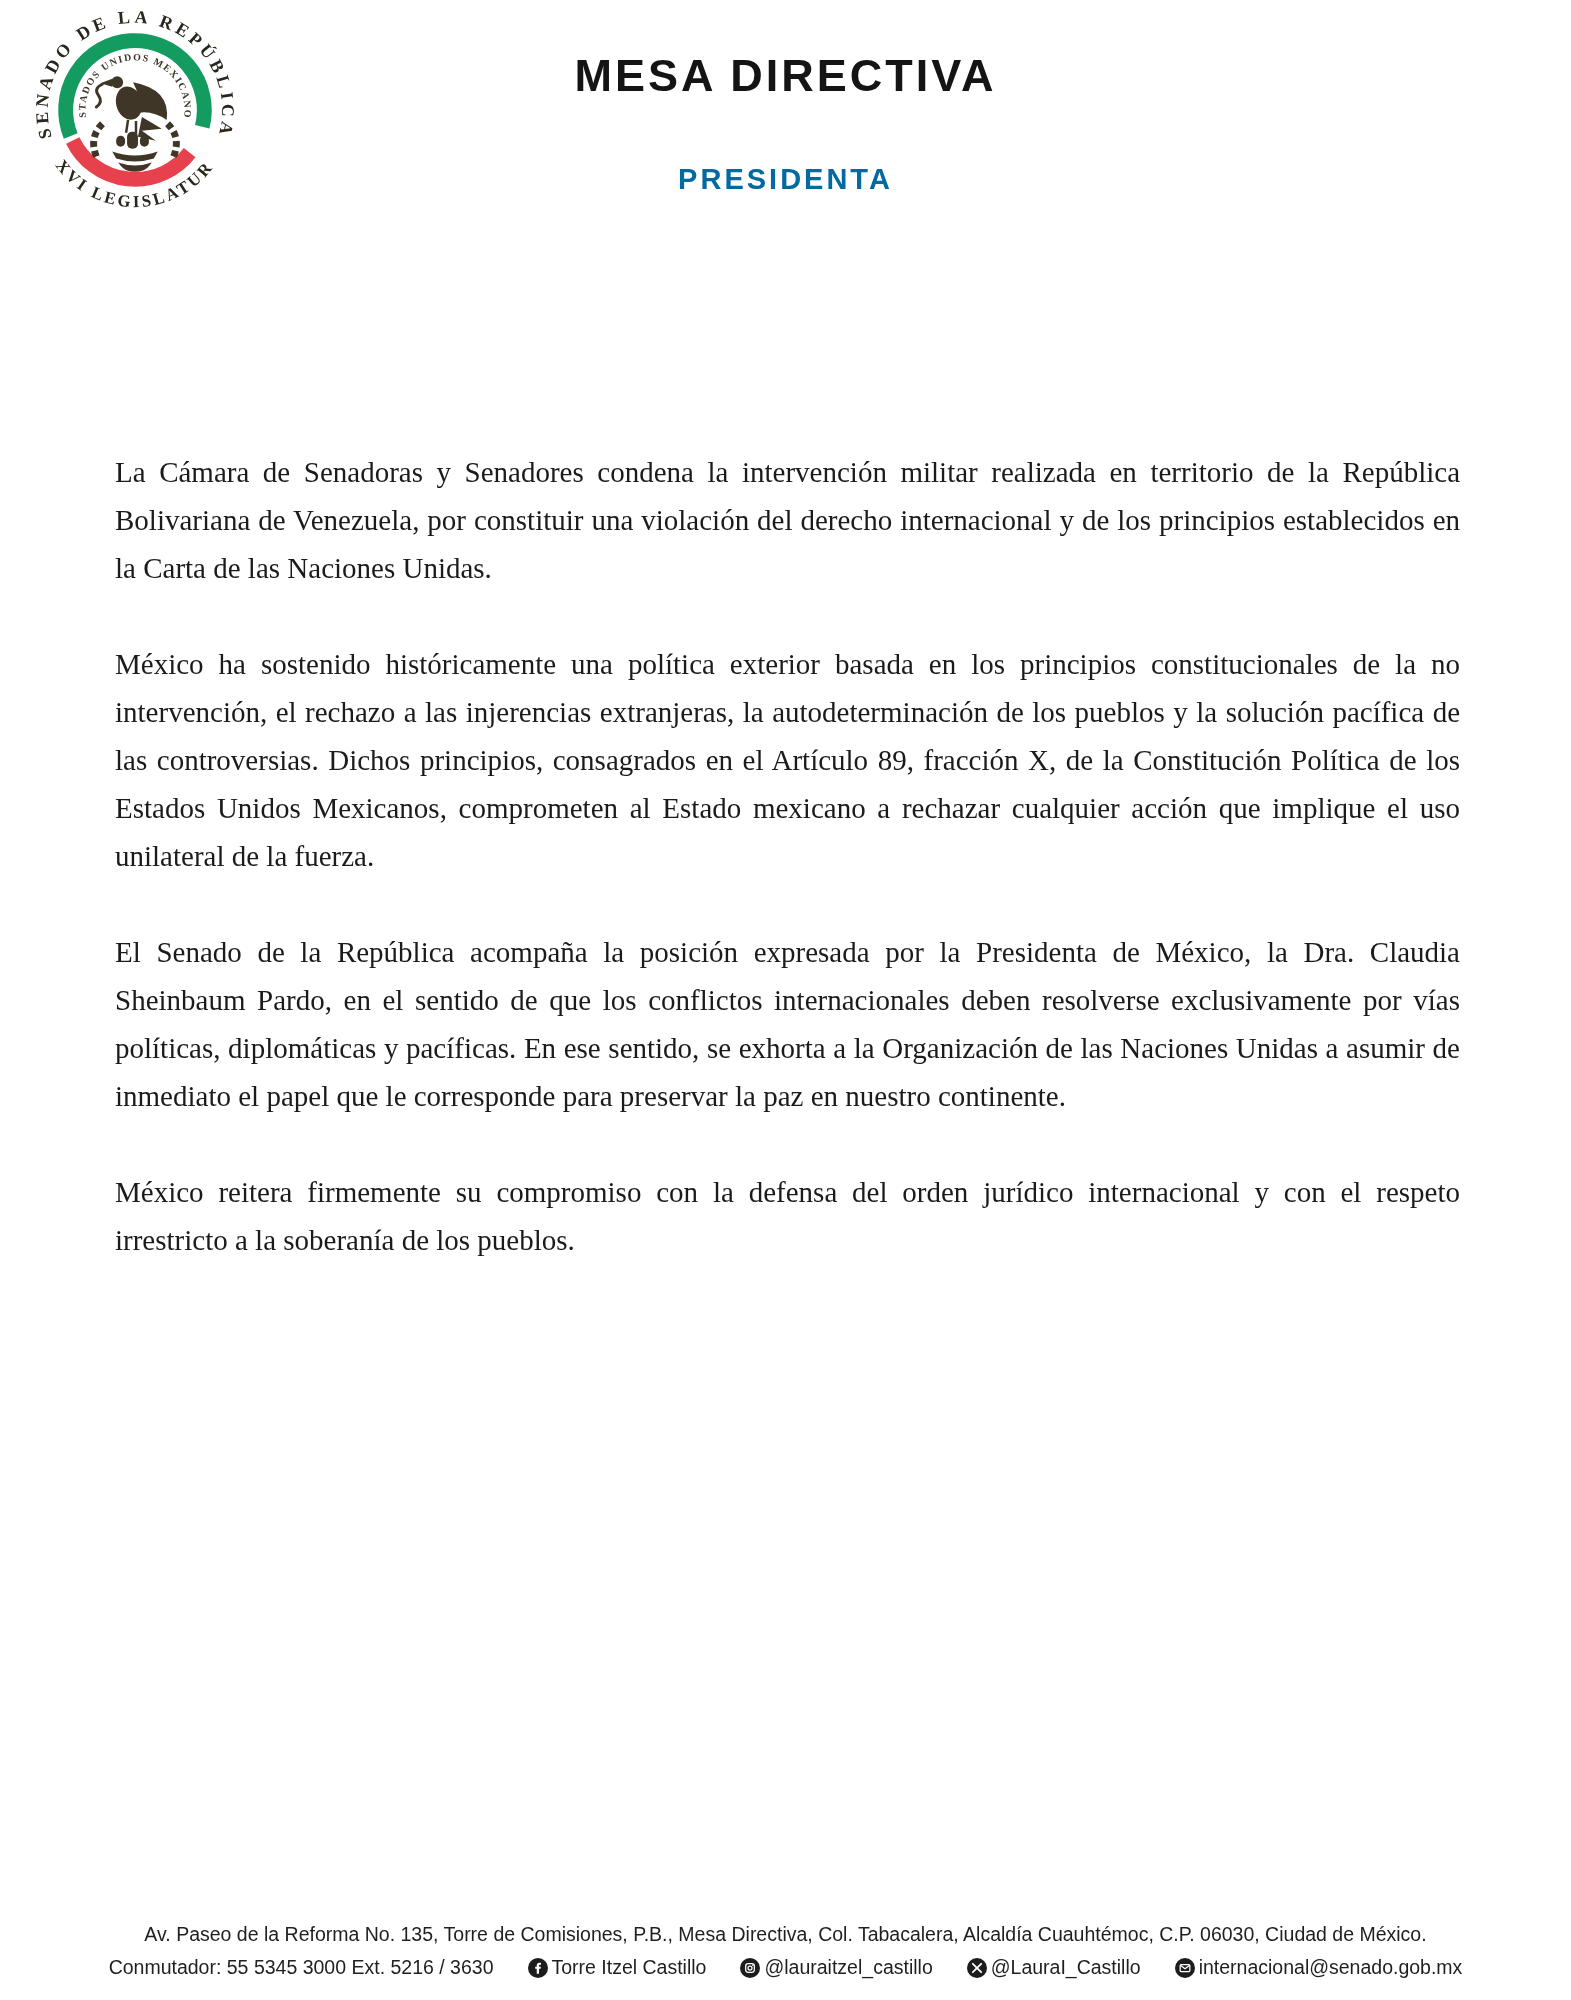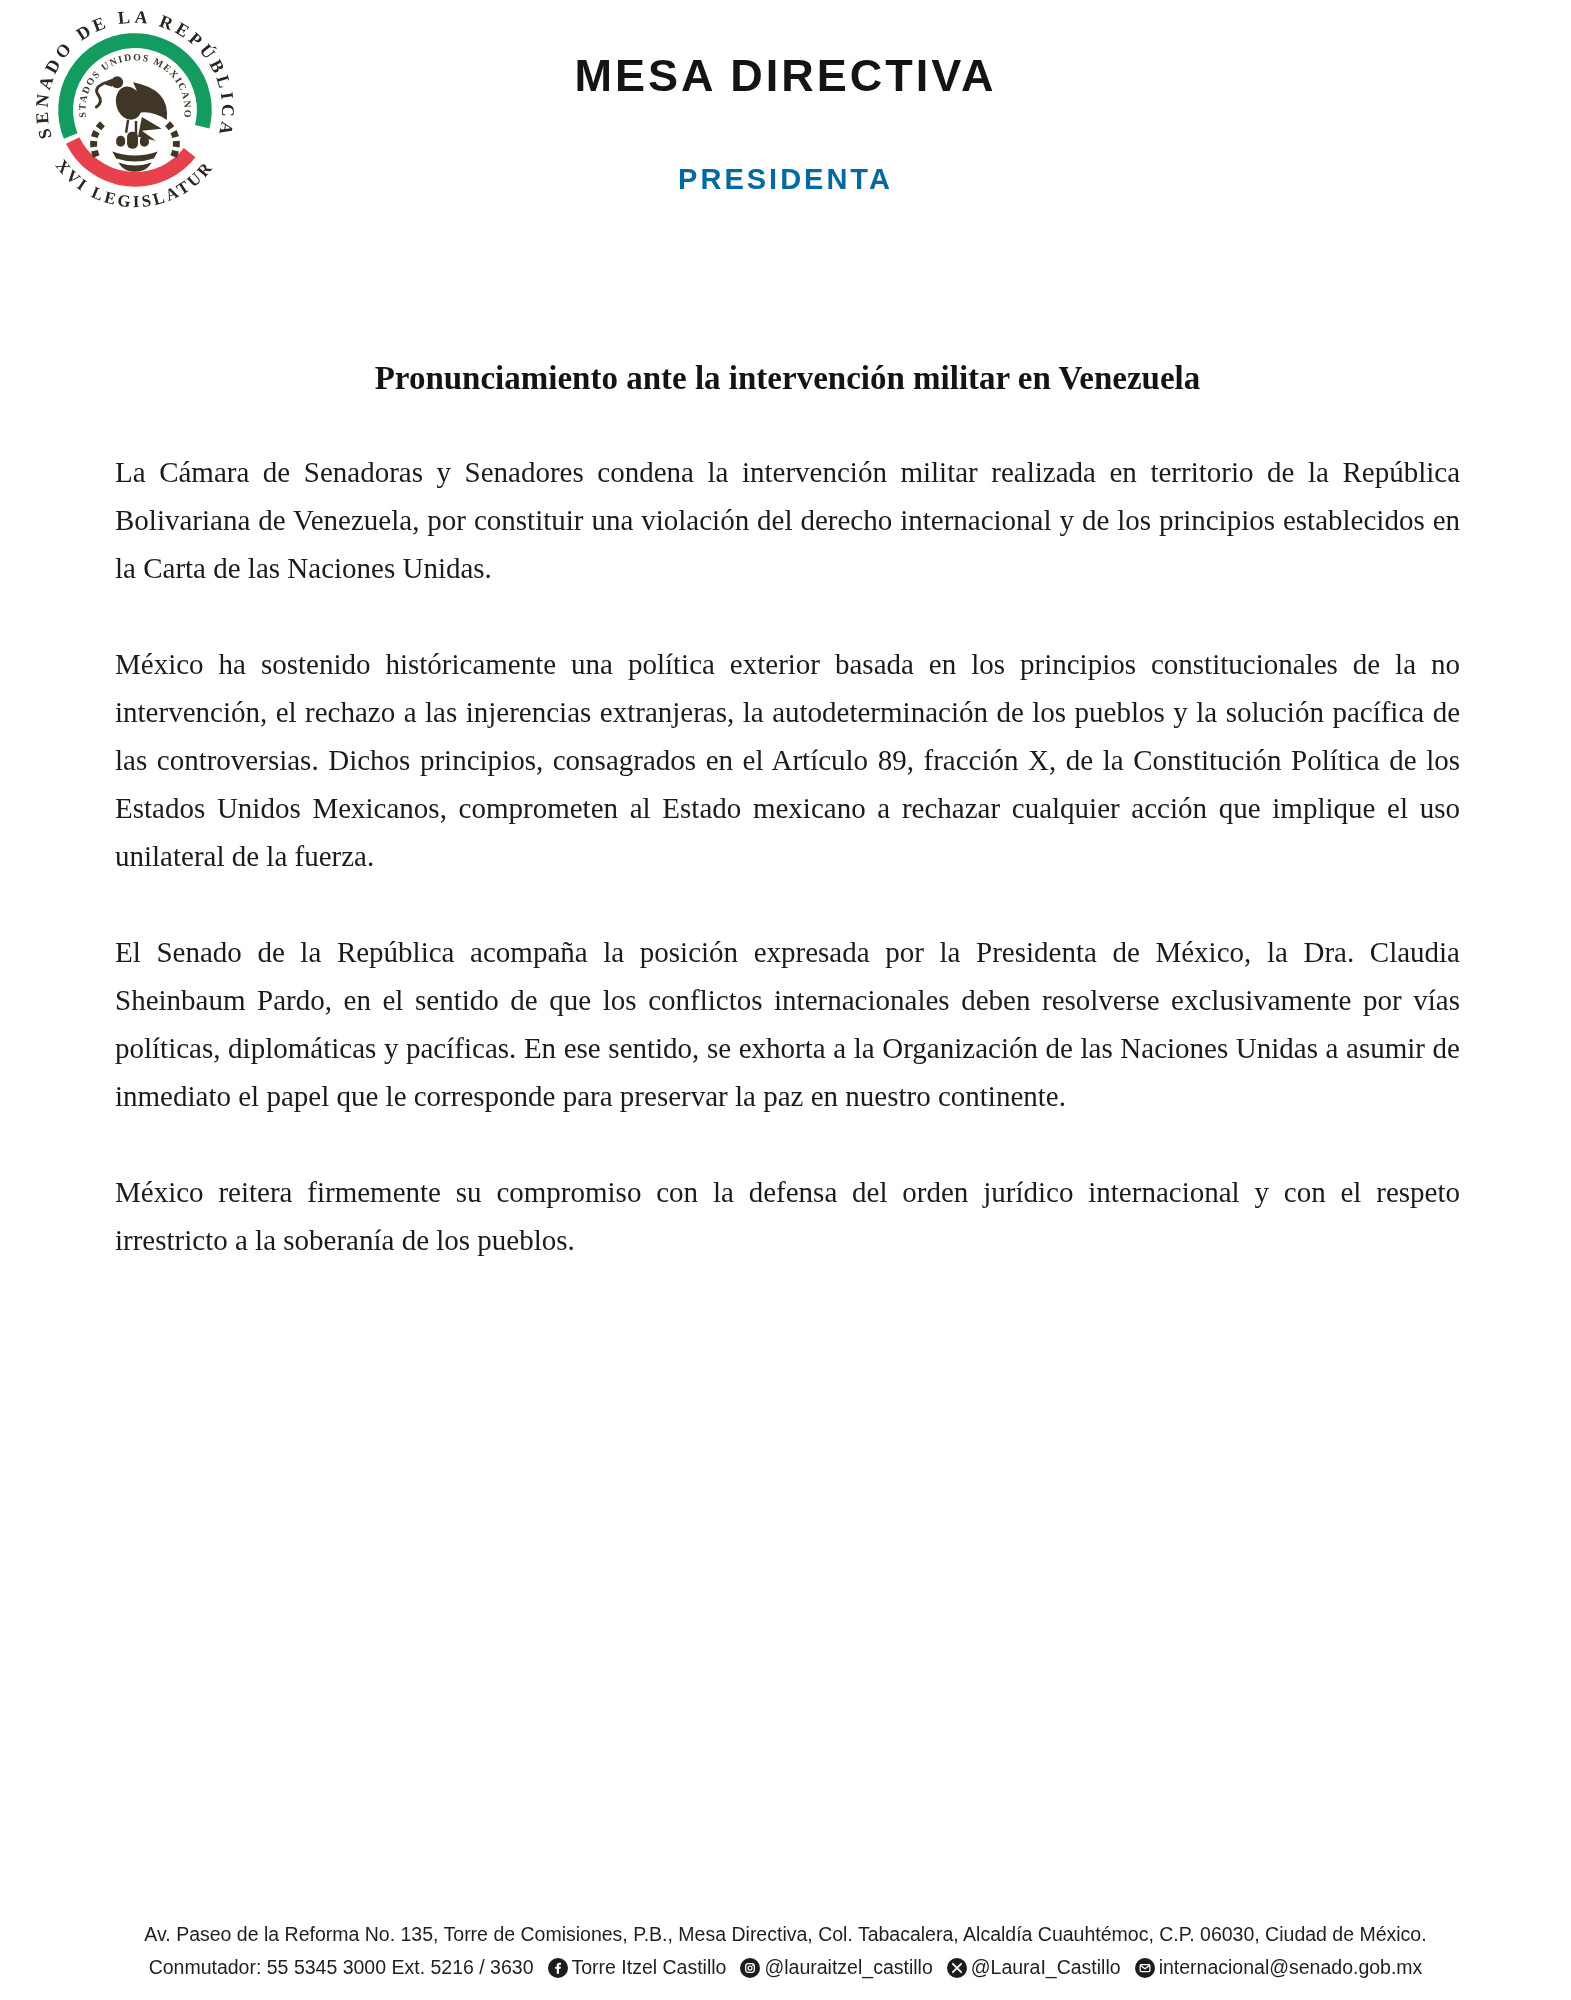--- a/index.html
+++ b/index.html
@@ -85,20 +85,21 @@
     font-family: "Liberation Sans", sans-serif;
     font-size: 19.5px;
     line-height: 33px;
     color: #1f1f1f;
   }
   .footer-contacts {
     display: flex;
     justify-content: center;
     align-items: center;
     flex-wrap: nowrap;
+    gap: 20px;
   }
   .contact-item {
     display: inline-flex;
     align-items: center;
     margin-left: 14px;
     white-space: nowrap;
   }
   .contact-item:first-child { margin-left: 0; }
   .soc-icon {
     width: 20px; height: 20px;
@@ -147,21 +148,20 @@
       <path d="M82,147 q23,8 46,0 l-4,7 q-19,6 -38,0 z"></path>
       <path d="M66,152 q-8,-20 7,-34" fill="none" stroke="#3F3627" stroke-width="7" stroke-dasharray="6 4"></path>
       <path d="M144,152 q8,-20 -7,-34" fill="none" stroke="#3F3627" stroke-width="7" stroke-dasharray="6 4"></path>
       <path d="M88,158 q17,6 34,0 q-5,7 -9,8 q-8,2.5 -16,0 q-4,-1 -9,-8 z"></path>
     </g>
   </svg>
 
   <div class="org-label">MESA DIRECTIVA</div>
   <div class="role-label">PRESIDENTA</div>
 
-  <div class="doc-title">Pronunciamiento ante la intervención militar en Venezuela</div>
 
   <div class="doc-body">
     <p>La Cámara de Senadoras y Senadores condena la intervención militar realizada en territorio de la República Bolivariana de Venezuela, por constituir una violación del derecho internacional y de los principios establecidos en la Carta de las Naciones Unidas.</p>
     <p>México ha sostenido históricamente una política exterior basada en los principios constitucionales de la no intervención, el rechazo a las injerencias extranjeras, la autodeterminación de los pueblos y la solución pacífica de las controversias. Dichos principios, consagrados en el Artículo 89, fracción X, de la Constitución Política de los Estados Unidos Mexicanos, comprometen al Estado mexicano a rechazar cualquier acción que implique el uso unilateral de la fuerza.</p>
     <p>El Senado de la República acompaña la posición expresada por la Presidenta de México, la Dra. Claudia Sheinbaum Pardo, en el sentido de que los conflictos internacionales deben resolverse exclusivamente por vías políticas, diplomáticas y pacíficas. En ese sentido, se exhorta a la Organización de las Naciones Unidas a asumir de inmediato el papel que le corresponde para preservar la paz en nuestro continente.</p>
     <p>México reitera firmemente su compromiso con la defensa del orden jurídico internacional y con el respeto irrestricto a la soberanía de los pueblos.</p>
   </div>
 
   <div class="footer">
     <div>Av. Paseo de la Reforma No. 135, Torre de Comisiones, P.B., Mesa Directiva, Col. Tabacalera, Alcaldía Cuauhtémoc, C.P. 06030, Ciudad de México.</div>

